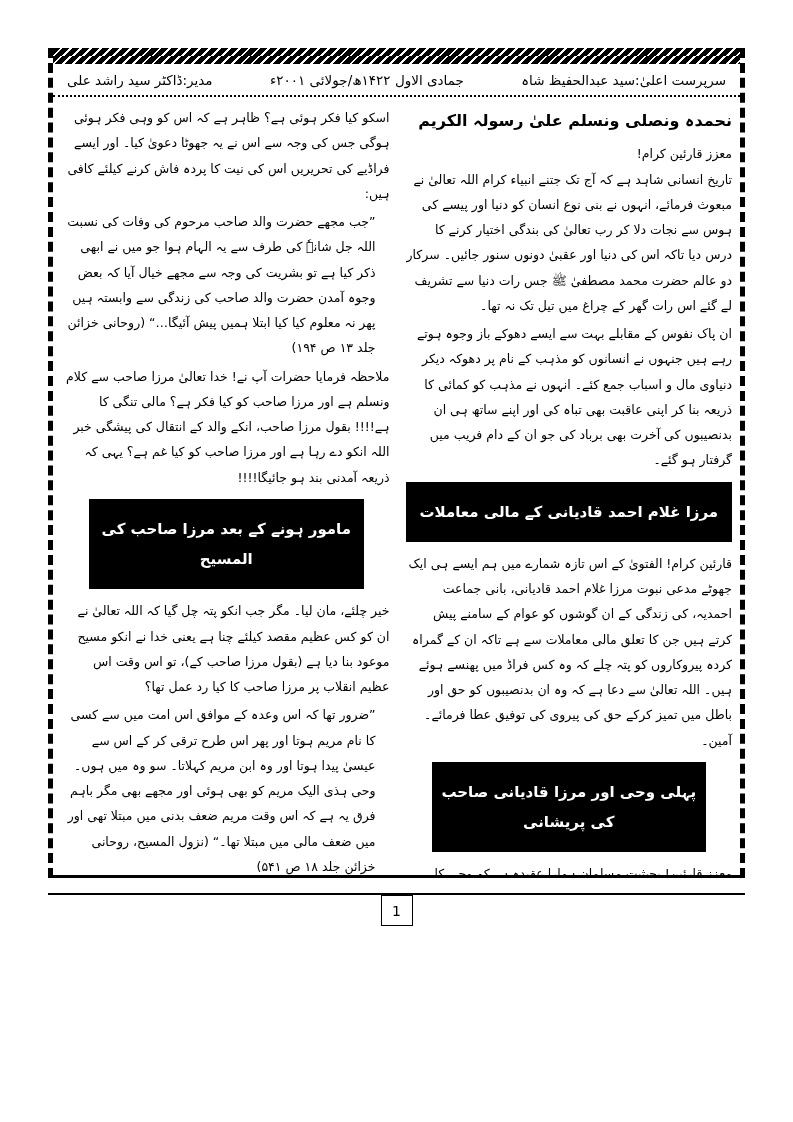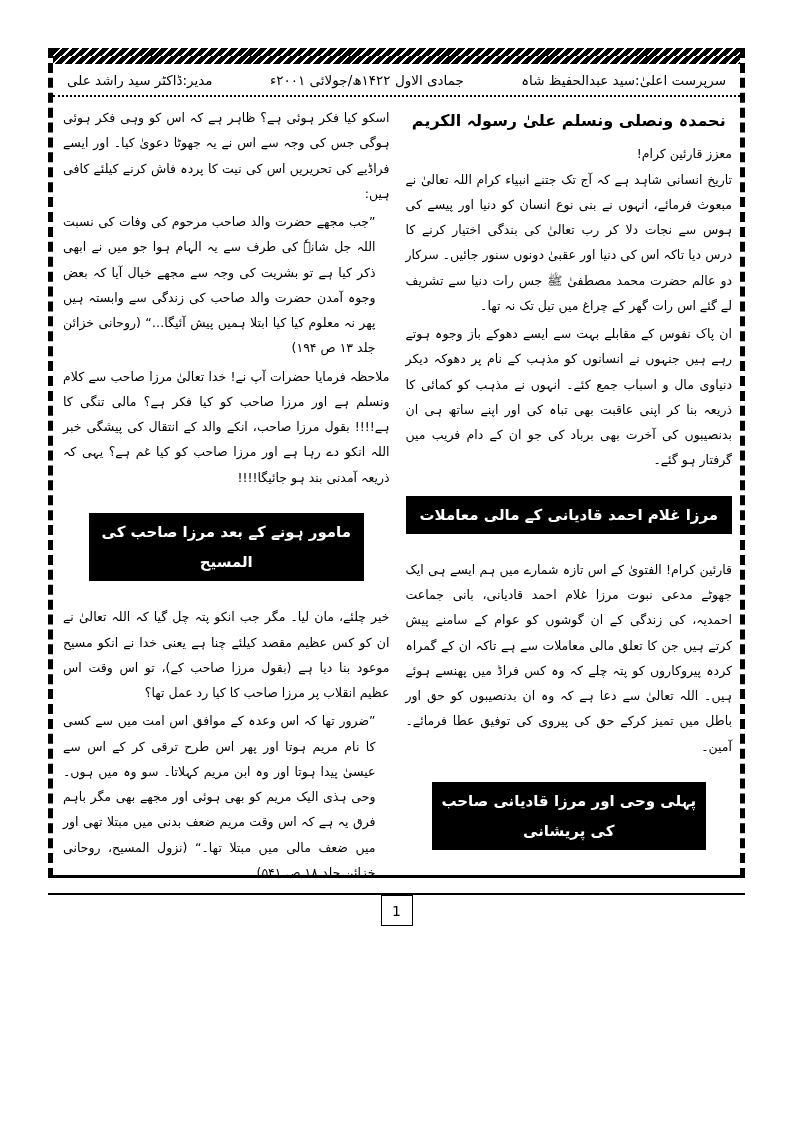--- a/index.html
+++ b/index.html
@@ -85,38 +85,38 @@
     overflow:hidden;
     box-sizing:border-box;
   }
   .col{
     width:50%;
     direction:rtl;
     font-size:12.5px;
     line-height:2.02;
     text-align:justify;
   }
-  .col p{margin:0 0 3px 0;}
+  .col p{margin:0 0 3px 0;text-align:right;}
   .r-heading{
     text-align:center;
     font-weight:bold;
     font-size:16px;
     margin:0 0 4px 0 !important;
   }
   .salutation{font-weight:normal;margin-bottom:0 !important;}
   .salam{text-align:center;margin-bottom:2px !important;}
   .banner{
     display:block;
     background:#000;
     color:#fff;
     text-align:center;
     font-weight:bold;
     font-size:15px;
-    padding:4px 4px;
-    margin:23px 0;
+    padding:15px 4px;
+    margin:9px 0;
   }
   .banner.narrow{margin-left:26px;margin-right:26px;}
   .quote{padding-right:14px;}
   .footer{
     position:relative;
     height:46px;
     margin-top:15px;
   }
   .footer-line{
     position:absolute;

